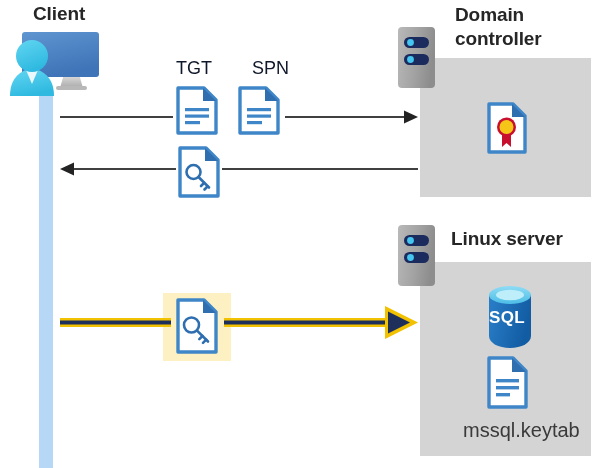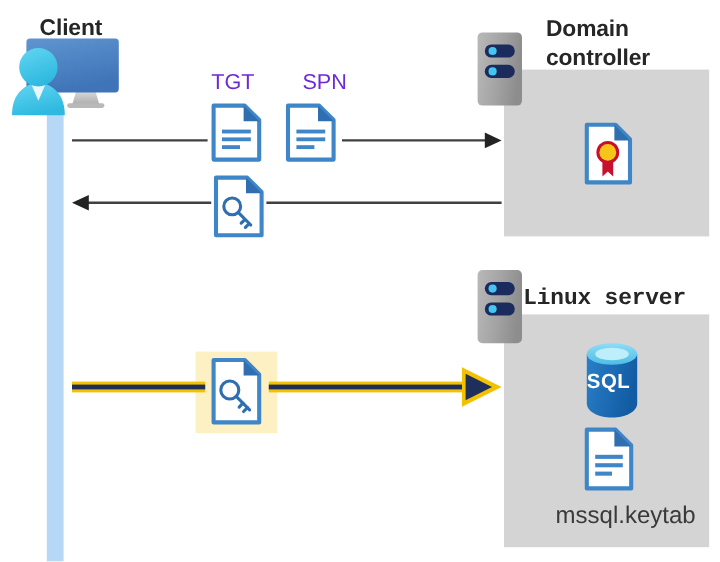--- a/index.html
+++ b/index.html
@@ -18,31 +18,30 @@
   .panel{position:absolute;background:#d4d4d4;}
 
   
   .title{
     position:absolute;
     font-weight:bold;
     color:#262626;
     font-size:19px;
     line-height:23px;
     letter-spacing:-0.1px;
-    margin-top:10px;
   }
   .caption{
     position:absolute;
     color:#3a3a3a;
     font-size:20px;
     line-height:24px;
   }
   .small-label{
     position:absolute;
-    color:#6d28d9;
+    color:#0f172a;
     font-size:18px;
     line-height:20px;
   }
 
   
   .lifeline{
     position:absolute;
     background:#b6d7f5;
   }
 
@@ -215,21 +214,21 @@
   </svg>
 
   <div class="abs" style="left:489px;top:308px;width:30px;text-align:right;
               font-size:17px;font-weight:bold;color:#ffffff;letter-spacing:0.4px;">SQL</div>
 
   <div class="title" style="left:33px;top:2px;">Client</div>
 
   <div class="title" style="left:455px;top:27px;">controller</div>
   <div class="title" style="left:455px;top:3px;">Domain</div>
 
-  <div class="title" style="left:436px;top:227px;font-family:Liberation Mono, monospace;">Linux server</div>
+  <div class="title" style="left:451px;top:227px;">Linux server</div>
 
   <div class="small-label" style="left:176px;top:58px;">TGT</div>
 
   <div class="small-label" style="left:235px;top:58px;margin-left:17px;">SPN</div>
 
   <div class="caption" style="left:440px;top:418px;margin-left:23px;">mssql.keytab</div>
 
 </div>
 
 </body></html>

